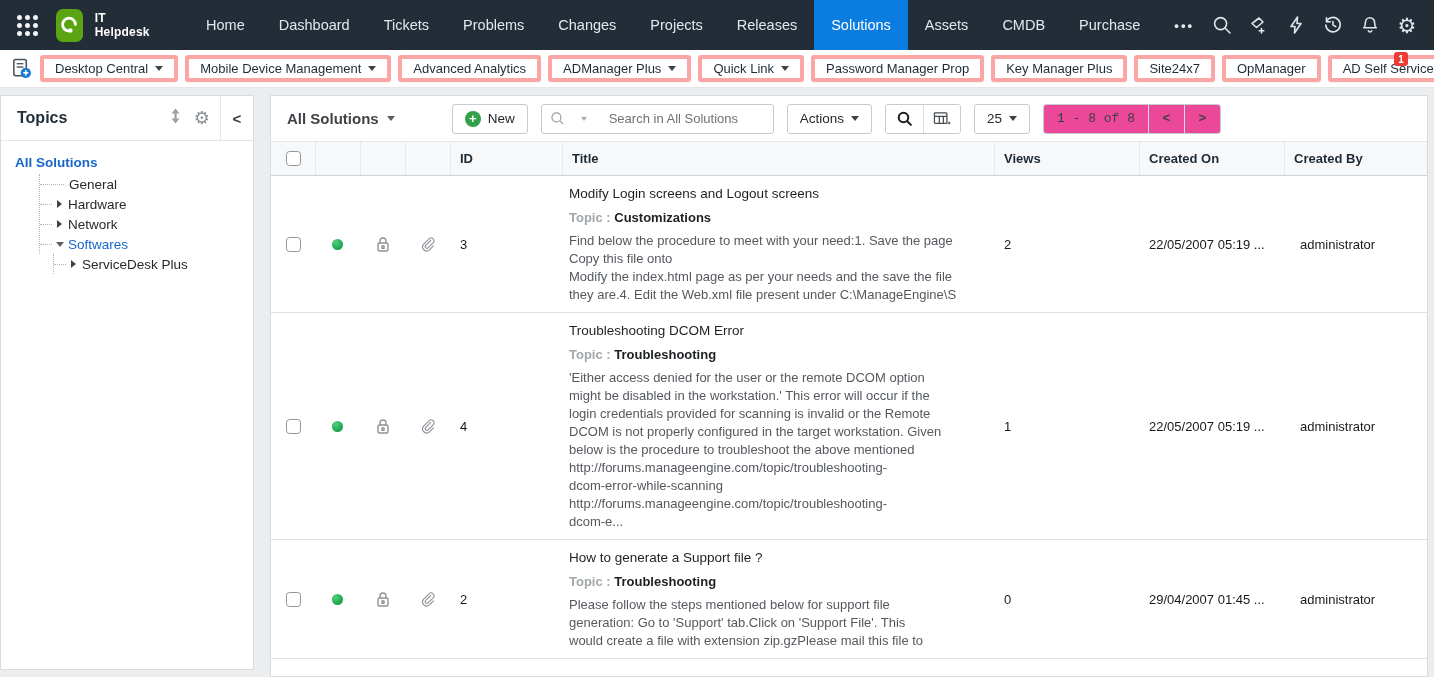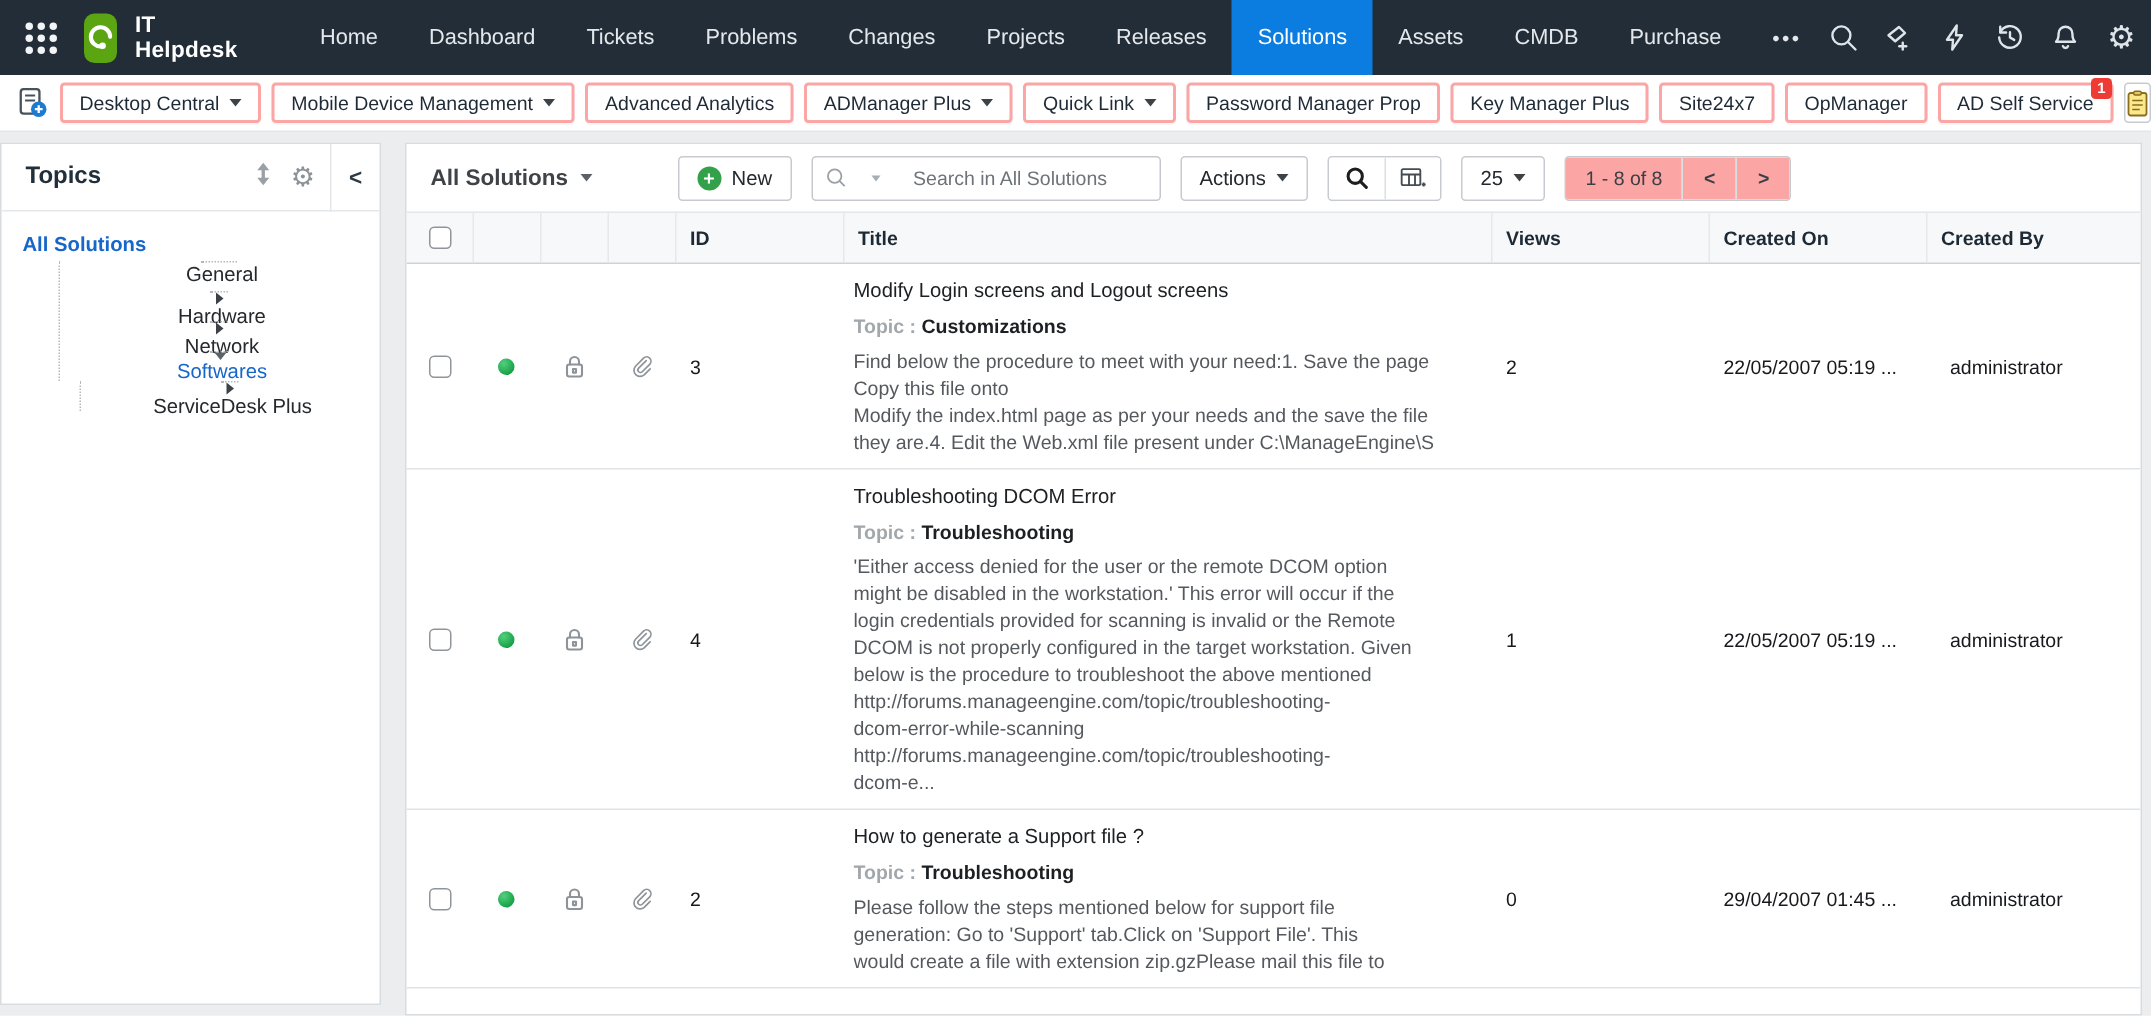--- a/index.html
+++ b/index.html
@@ -7,36 +7,36 @@
     font-family:"Liberation Sans", sans-serif; }
 
   
   .navbar { position:absolute; left:0; top:0; width:1434px; height:50px;
     background:#222d38; display:flex; align-items:center; }
   .waffle { margin-left:17px; display:grid; grid-template-columns:repeat(3,5px);
     grid-gap:3px; cursor:pointer; }
   .waffle i { width:5px; height:5px; border-radius:50%; background:#f2f4f6; }
   .brand-logo { width:33px; height:33px; border-radius:7px; background:#5ba513;
     margin-left:18px; display:flex; align-items:center; justify-content:center; }
-  .brand-name { color:#fff; font-size:15px; font-weight:700; margin-left:12px; letter-spacing:.2px; }
+  .brand-name { color:#fff; font-size:12px; font-weight:700; margin-left:12px; letter-spacing:.2px; }
   .nav-items { display:flex; align-items:flex-end; height:50px; margin-left:38px; }
   .nav-item { height:50px; display:flex; align-items:center; padding:0 17px;
     color:#e4e8ec; font-size:14.5px; cursor:pointer; white-space:nowrap; }
   .nav-item.active { background:#0b7ce0; color:#fff; }
   .nav-item.more { font-size:13px; letter-spacing:2px; font-weight:700; }
   .nav-right { margin-left:auto; display:flex; align-items:center; gap:15px; padding-right:16px; }
   .nav-ic { width:22px; height:22px; display:flex; align-items:center; justify-content:center; cursor:pointer; }
   .nav-ic svg { stroke:#dfe4e9; fill:none; stroke-width:1.6; stroke-linecap:round; stroke-linejoin:round; }
   .gear-glyph { color:#dfe4e9; font-size:21px; line-height:1; }
 
   
   .quickbar { position:absolute; left:0; top:50px; width:1434px; height:38px;
     background:#fff; display:flex; align-items:center; padding:0 10px; gap:7px;
     border-bottom:1px solid #e3e5e8; }
-  .qb-btn { height:27px; border:2px solid #fca5a5; border-radius:3px; background:#fff;
+  .qb-btn { height:27px; border:4px solid #fca5a5; border-radius:3px; background:#fff;
     display:flex; align-items:center; gap:7px; padding:0 11px; font-size:13px;
     color:#1e2b36; cursor:pointer; white-space:nowrap; box-shadow:0 1px 1px rgba(0,0,0,.04); }
   .caret { width:0; height:0; border-left:4px solid transparent; border-right:4px solid transparent;
     border-top:5px solid #3c4247; }
   .qb-iconbtn { height:27px; width:26px; border:1px solid #c7cbcf; border-radius:3px;
     background:#fff; display:flex; align-items:center; justify-content:center; cursor:pointer; }
   .qb-badge { position:absolute; top:2px; right:26px; min-width:14px; height:14px;
     background:#ee3b35; color:#fff; font-size:10px; font-weight:700; border-radius:3px;
     display:flex; align-items:center; justify-content:center; padding:0 3px; }
 
@@ -45,21 +45,21 @@
     background:#fff; border:1px solid #d9dcdf; }
   .sb-head { height:45px; border-bottom:1px solid #e4e7ea; display:flex; align-items:center; }
   .sb-title { font-size:16px; font-weight:700; color:#212f3a; margin-left:16px; }
   .sb-tools { margin-left:auto; display:flex; align-items:center; gap:12px; padding-right:10px; }
   .sb-collapse { width:33px; height:45px; border-left:1px solid #e4e7ea; display:flex;
     align-items:center; justify-content:center; font-weight:700; font-size:15px; color:#2c3a45; cursor:pointer; }
   .tree { padding:14px 0 0 14px; font-size:13.5px; color:#26292c; }
   .tree-root { color:#1766c9; font-weight:700; cursor:pointer; }
   .tree-l1 { margin:4px 0 0 24px; border-left:1px dotted #b4b8bc; }
   .tree-l2 { margin:0 0 0 38px; border-left:1px dotted #b4b8bc; }
-  .tree-item { height:20px; display:flex; align-items:center; cursor:pointer; white-space:nowrap;flex-direction:column; }
+  .tree-item { height:20px; display:flex; align-items:center; cursor:pointer; white-space:nowrap; }
   .stub { width:12px; border-top:1px dotted #b4b8bc; margin-right:2px; flex:none; }
   .tw { width:11px; flex:none; display:flex; align-items:center; justify-content:center; }
   .arr-r { width:0; height:0; border-top:4px solid transparent; border-bottom:4px solid transparent;
     border-left:5px solid #3c4247; }
   .arr-d { width:0; height:0; border-left:4px solid transparent; border-right:4px solid transparent;
     border-top:5px solid #5c6267; }
   .tree-item.sel { color:#1766c9; font-weight:400; }
   .tree-label { padding-left:3px; }
 
   
@@ -79,21 +79,21 @@
   .search-box svg { stroke:#9aa0a5; fill:none; stroke-width:1.6; flex:none; }
   .mini-caret { width:0; height:0; border-left:3.5px solid transparent; border-right:3.5px solid transparent;
     border-top:4px solid #a8adb2; flex:none; }
   .search-box input { border:none; outline:none; flex:1; font-size:13px; color:#33383c;
     font-family:"Liberation Sans", sans-serif; margin-left:6px; min-width:0; }
   .search-box input::placeholder { color:#6d7378; }
   .icon-group { display:flex; height:30px; border:1px solid #c7cbcf; border-radius:3px; overflow:hidden; }
   .icon-group .ig { width:37px; display:flex; align-items:center; justify-content:center; cursor:pointer; background:#fff; }
   .icon-group .ig + .ig { border-left:1px solid #dcdfe2; }
   .pager { display:flex; height:30px; border:1px solid #c7cbcf; border-radius:3px; overflow:hidden; align-items:stretch; }
-  .pager .pg { display:flex; align-items:center; justify-content:center; background:#fca5a5; font-size:13px; color:#3a3f44; }
+  .pager .pg { display:flex; align-items:center; justify-content:center; background:#ec4899; font-size:13px; color:#3a3f44;font-family:Liberation Mono, monospace; }
   .pager .pg + .pg { border-left:1px solid #dcdfe2; }
   .pg-range { padding:0 13px; }
   .pg-arrow { width:36px; color:#b3b8bd; font-weight:700; font-size:15px; cursor:pointer; }
 
   
   .grid-row { display:grid; grid-template-columns:44px 45px 45px 45px 112px minmax(0,1fr) 145px 145px 143px; }
   .thead { height:35px; background:#f7f8fa; border-top:1px solid #e4e7ea; border-bottom:1px solid #cfd3d7; }
   .th { display:flex; align-items:center; font-size:13px; font-weight:700; color:#1d2a35;
     border-left:1px solid #e6e9ec; padding-left:9px; }
   .th:first-child { border-left:none; justify-content:center; padding-left:0; }

